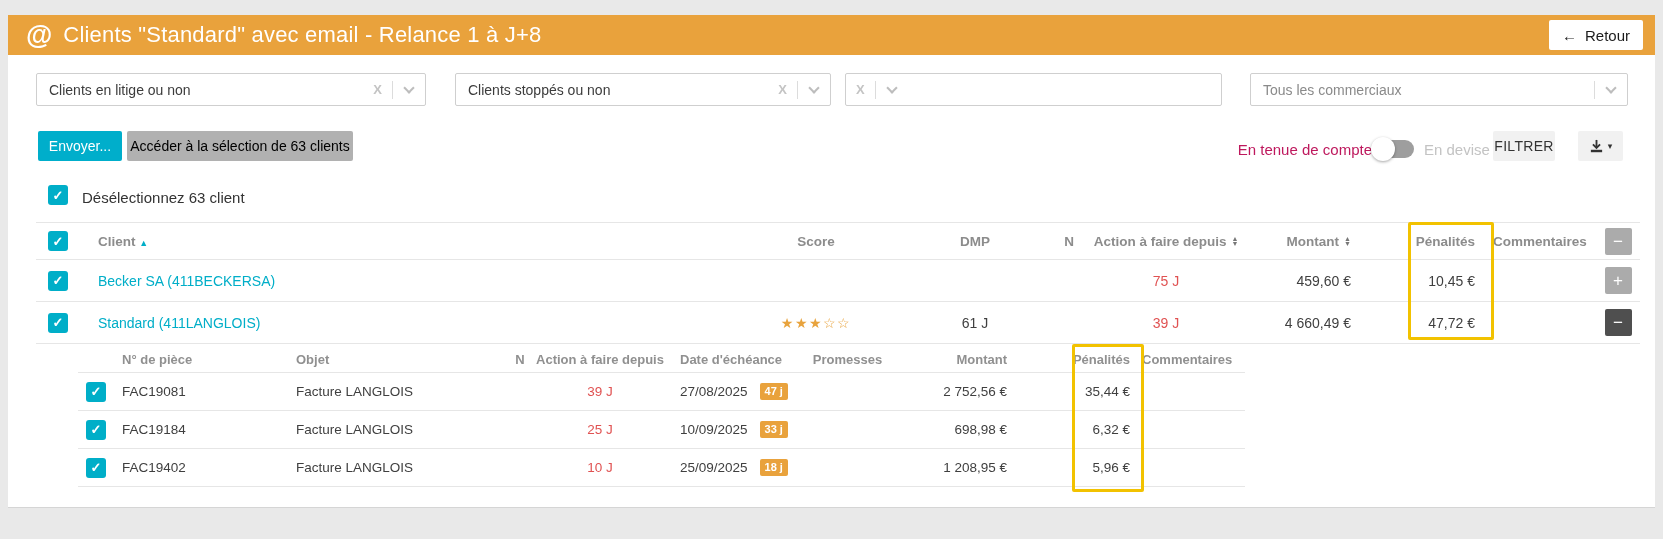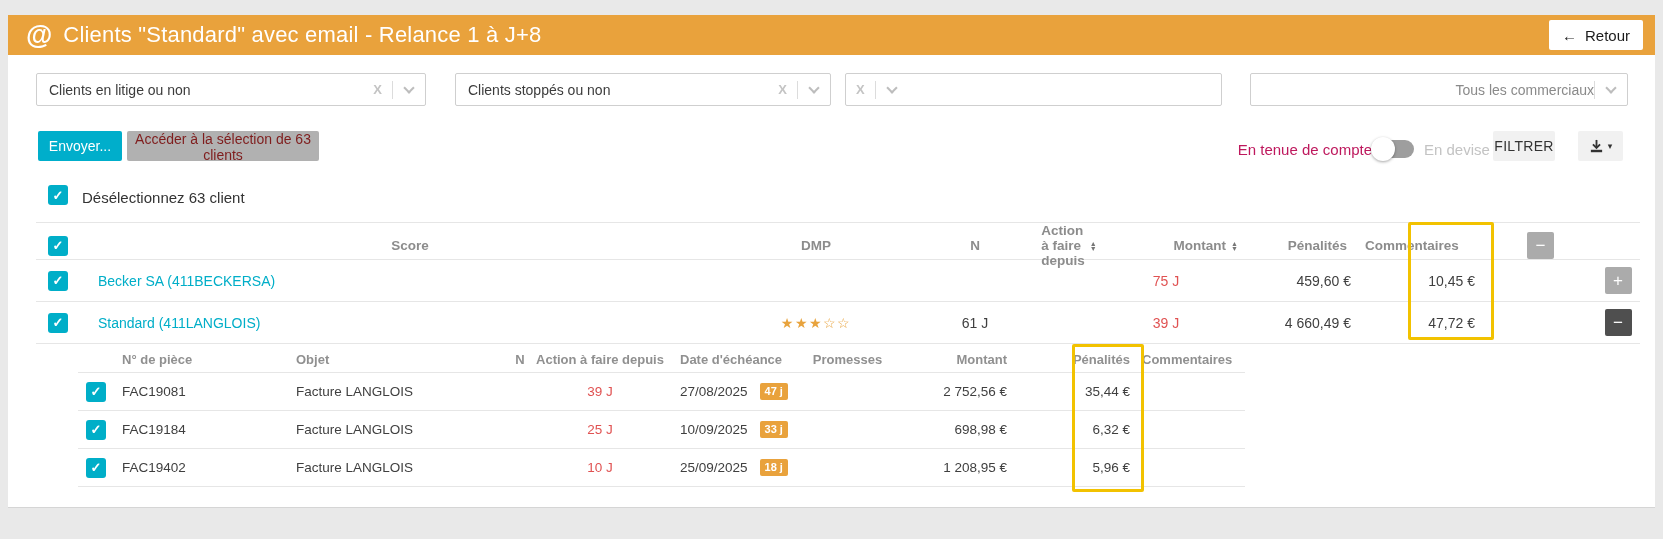--- a/index.html
+++ b/index.html
@@ -13,26 +13,26 @@
   .title { font-size:22px; font-weight:400; margin-left:11px; letter-spacing:.2px; }
   .back-btn { position:absolute; right:12px; top:5px; height:30px; background:#fff; border:none; border-radius:2px; padding:0 13px; font-size:15px; color:#1b1b1b; display:flex; align-items:center; gap:8px; cursor:pointer; font-family:inherit; }
 
   
   .select { position:absolute; top:73px; height:33px; border:1px solid #CFCFCF; border-radius:2px; background:#fff; display:flex; align-items:center; font-size:14px; color:#3C3C3C; cursor:pointer; }
   .select .val { flex:1; padding-left:12px; white-space:nowrap; overflow:hidden; }
   .select .clear { color:#C4C4C4; font-size:13px; font-weight:600; padding:0 10px; }
   .select .sep { width:1px; height:18px; background:#DCDCDC; }
   .select .chevbox { width:32px; display:flex; justify-content:center; align-items:center; }
   .chev { width:8px; height:8px; border-right:2px solid #BDBDBD; border-bottom:2px solid #BDBDBD; transform:rotate(45deg); margin-top:-3px; }
-  .muted .val { color:#8A8A8A;text-align:right; }
+  .muted .val { color:#8A8A8A; }
 
   
   .btn { position:absolute; top:131px; height:30px; border:none; border-radius:2px; font-size:14px; font-family:inherit; cursor:pointer; }
   .btn-send { left:38px; width:84px; background:#00AECB; color:#fff; }
-  .btn-selection { left:127px; width:192px; background:#B1B1B1; color:#7f1d1d; }
+  .btn-selection { left:127px; width:226px; background:#B1B1B1; color:#000000; }
   .lbl-tenue { position:absolute; top:141px; right:291px; color:#be185d; font-size:15px; }
   .toggle { position:absolute; left:1374px; top:140px; width:40px; height:18px; background:#9E9E9E; border-radius:9px; cursor:pointer; }
   .knob { position:absolute; left:-3px; top:-3px; width:24px; height:24px; background:#fff; border-radius:50%; box-shadow:0 1px 3px rgba(0,0,0,.35); }
   .lbl-devise { position:absolute; left:1424px; top:141px; color:#C3C3C3; font-size:15px; }
   .btn-filter { left:1493px; width:62px; background:#F1F1F1; color:#333; letter-spacing:.3px; }
   .btn-export { left:1578px; width:45px; background:#F1F1F1; color:#333; display:flex; align-items:center; justify-content:center; gap:4px; }
   .caret { font-size:9px; color:#333; }
 
   
   .cb { width:20px; height:20px; background:#00AEC8; border:none; border-radius:3px; color:#fff; font-size:13px; font-weight:bold; display:flex; align-items:center; justify-content:center; cursor:pointer; }
@@ -150,20 +150,24 @@
     </button>
   <span class="deselect-lbl">Désélectionnez 63 client</span>
 
   <div class="mtable">
     <div class="mrow hdr">
       <div class="c-cb">
           <button class="cb">
             <span>✓</span>
           </button>
         </div>
+      <div class="c-client">
+        <span>Client</span>
+        <span class="sort-up-cyan">▲</span>
+      </div>
       <div class="ctr">Score</div>
       <div class="ctr">DMP</div>
       <div class="ctr">N</div>
       <div class="hflex">
         <span>Action à faire depuis</span>
         <span class="sort-stack">
             <span>▲</span>
             <span>▼</span>
           </span>
       </div>

